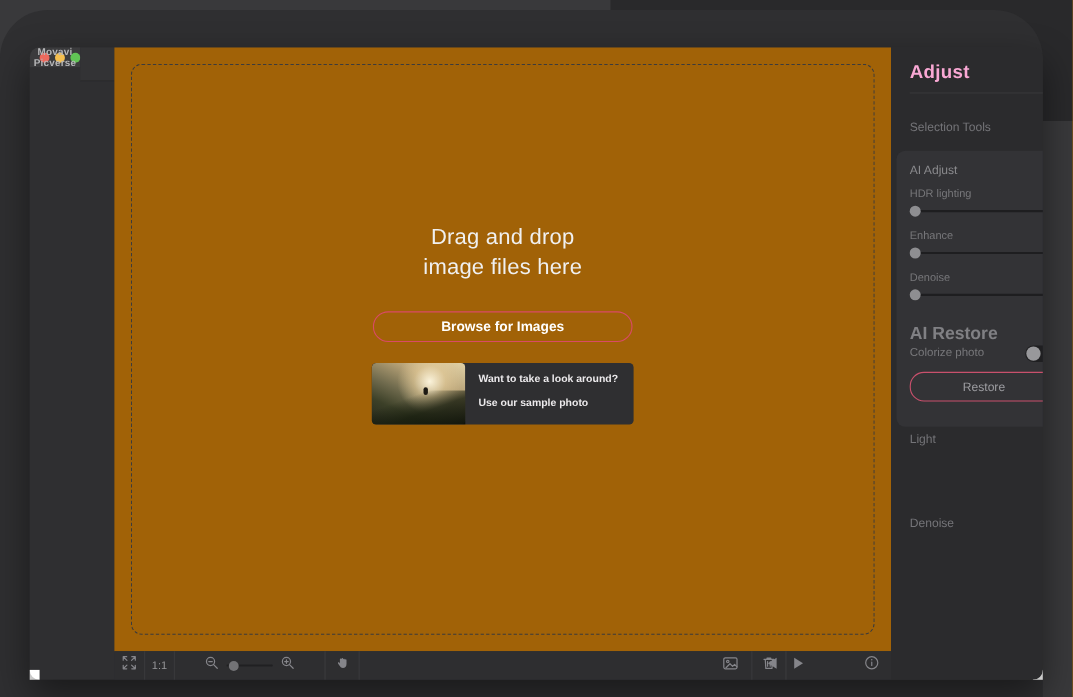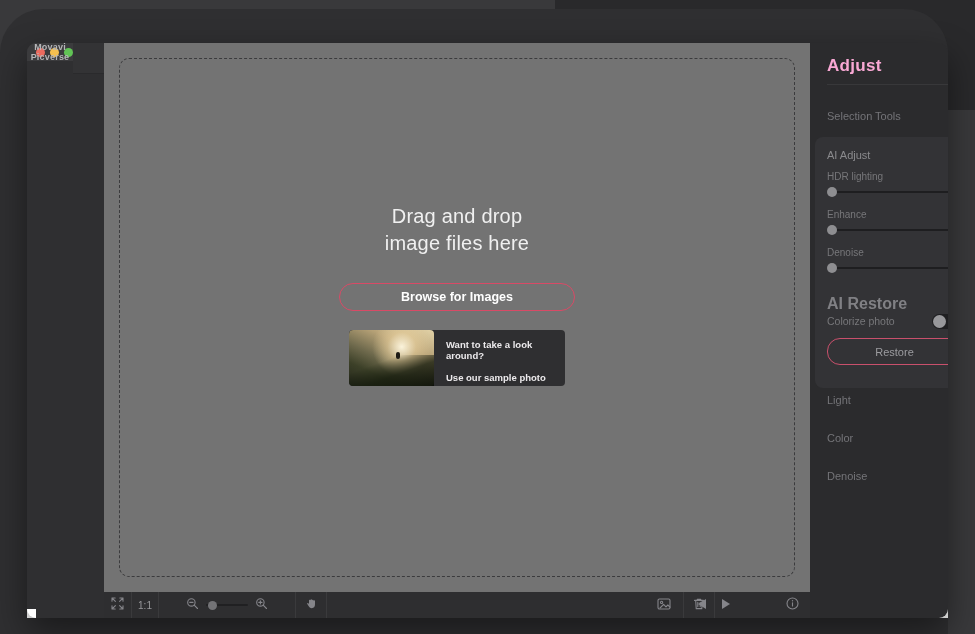--- a/index.html
+++ b/index.html
@@ -28,34 +28,34 @@
   .win-title { position:absolute; left:0; right:0; text-align:center; font-size:9px; font-weight:bold; color:#b6b6b8; letter-spacing:.2px; }
 
   .toolbar { height:31px; flex:0 0 31px; background:#333335; position:relative; border-bottom:1px solid #2a2a2c; }
   .tb-btn { position:absolute; top:0; height:31px; width:30px; display:flex; align-items:center; justify-content:center; cursor:default; }
   .tb-btn svg { stroke:#8a8a8c; fill:none; stroke-width:1.2; stroke-linecap:round; stroke-linejoin:round; }
   .tb-plus svg { stroke:#e2e2e2; stroke-width:1.4; }
 
   .main { flex:1; display:flex; }
   .left-col { width:706px; display:flex; flex-direction:column; }
 
-  .canvas { position:relative; flex:1; background:#737373; }
+  .canvas { position:relative; flex:1; background:#a16207; }
   .dropzone-border { position:absolute; left:15px; top:15px; right:15px; bottom:15px;
                      border:1px dashed #3b3b3d; border-radius:10px; }
 
   .drop-text { position:absolute; top:160px; left:0; right:0; text-align:center;
                color:#f0f0f0; font-size:20px; line-height:27px; font-weight:500; letter-spacing:.2px; }
 
   .browse-btn { position:absolute; top:240px; left:50%; transform:translateX(-50%);
                 width:236px; height:28px; border-radius:14px; border:1.5px solid #d94a66;
                 background:transparent; color:#ffffff; font-weight:bold; font-size:12.5px;
                 font-family:"Liberation Sans", sans-serif; cursor:pointer; }
 
   .sample-card { position:absolute; top:287px; left:50%; transform:translateX(-50%);
-                 width:216px; height:56px; border-radius:4px; background:#2f2f31;
+                 width:238px; height:56px; border-radius:4px; background:#2f2f31;
                  display:flex; overflow:hidden; cursor:pointer; }
   .sample-photo { width:85px; height:56px; flex:0 0 85px; border-radius:4px; position:relative;
                   background:
                     radial-gradient(circle at 62% 30%, rgba(255,248,225,.95) 0%, rgba(236,211,160,.55) 22%, rgba(0,0,0,0) 45%),
                     linear-gradient(205deg, #e3d3a8 0%, #b7a277 30%, #6f6a4d 55%, #3c4028 75%, #23261a 100%); }
   .sample-photo::after { content:""; position:absolute; left:0; bottom:0; width:100%; height:55%;
                   background:linear-gradient(160deg, rgba(0,0,0,0) 30%, rgba(20,26,12,.75) 60%, rgba(10,14,6,.9) 100%); }
   .cyclist-dot { position:absolute; left:47px; top:22px; width:4px; height:7px; background:#1d1a14; border-radius:2px; z-index:2; }
   .sample-text { flex:1; padding:9px 8px 0 12px; color:#eceaec; font-size:9.5px; font-weight:bold; }
   .sample-text .l1 { margin-bottom:11px; }
@@ -311,26 +311,20 @@
         </div>
         <button class="restore-btn">Restore</button>
       </div>
 
       <div class="sec-row" style="top:347px">
         <span>Light</span>
         <span><svg width="10" height="6" viewBox="0 0 10 6">
               <path d="M1 1l4 4 4-4"></path>
             </svg></span>
       </div>
-      <div class="sec-row" style="top:385px">
-        <span>Color</span>
-        <span><svg width="10" height="6" viewBox="0 0 10 6">
-              <path d="M1 1l4 4 4-4"></path>
-            </svg></span>
-      </div>
       <div class="sec-row" style="top:423px">
         <span>Denoise</span>
         <span><svg width="10" height="6" viewBox="0 0 10 6">
               <path d="M1 1l4 4 4-4"></path>
             </svg></span>
       </div>
 
       <div class="tool-strip">
         <div class="tool-circle active">
           <span><svg width="16" height="14" viewBox="0 0 16 14">

